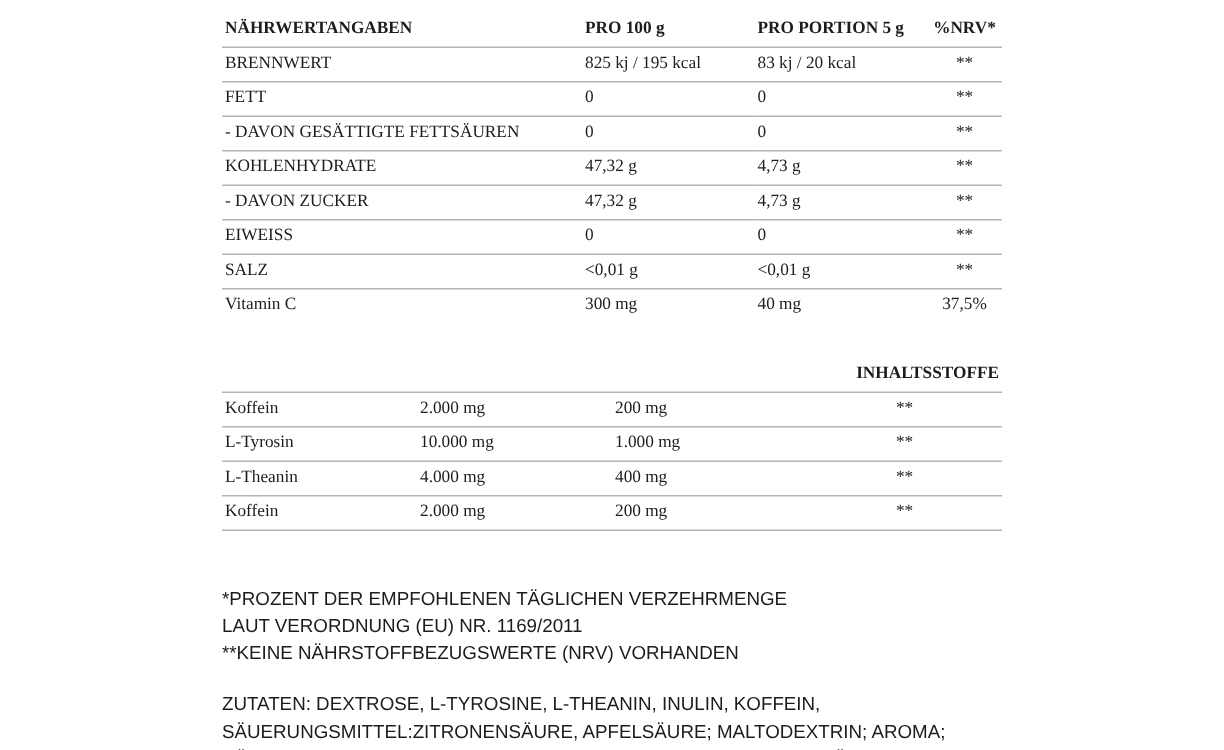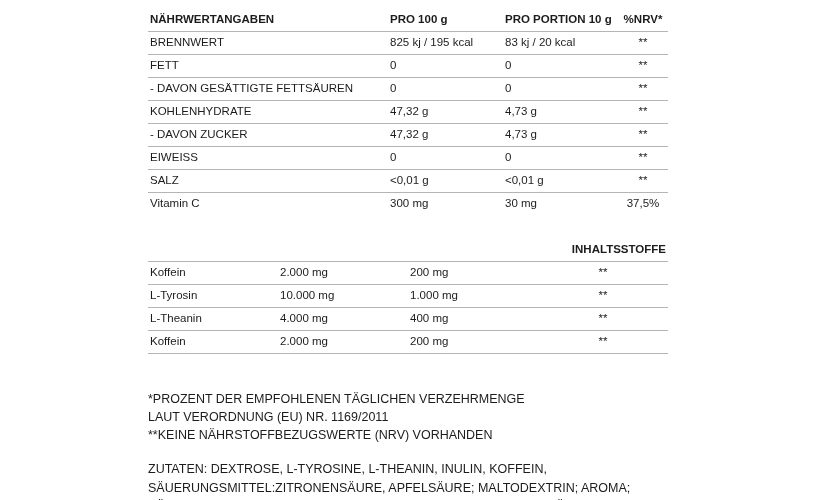--- a/index.html
+++ b/index.html
@@ -15,20 +15,21 @@
 
   table { border-collapse: collapse; table-layout: fixed; }
   .ntable { width: 520px; font-size: 11.5px; }
   .ntable th, .ntable td {
     padding: 4px 2px 5px 2px;
     border-bottom: 1px solid #b5b5b5;
     line-height: 13px;
     vertical-align: middle;
     overflow: hidden;
     white-space: nowrap;
+    font-family: Liberation Serif, serif;
   }
   .ntable thead th { font-weight: 700; }
   .col-name { width: 240px; text-align: left; }
   .col-val  { width: 115px; text-align: left; }
   .col-nrv  { width: 50px;  text-align: center; }
   #nutrition-table tbody tr:last-child td { border-bottom: none; }
 
   #contents-table { margin-top: 24px; }
   #contents-table thead th { text-align: right; }
 
@@ -49,21 +50,21 @@
 </head>
 <body>
 
 <div class="page">
 
   <table class="ntable" id="nutrition-table">
     <thead>
       <tr>
         <th class="col-name">NÄHRWERTANGABEN</th>
         <th class="col-val">PRO 100 g</th>
-        <th class="col-val">PRO PORTION 10 g</th>
+        <th class="col-val">PRO PORTION 5 g</th>
         <th class="col-nrv">%NRV*</th>
       </tr>
     </thead>
     <tbody>
       <tr>
         <td class="col-name">BRENNWERT</td>
         <td class="col-val">825 kj / 195 kcal</td>
         <td class="col-val">83 kj / 20 kcal</td>
         <td class="col-nrv">**</td>
       </tr>
@@ -99,21 +100,21 @@
       </tr>
       <tr>
         <td class="col-name">SALZ</td>
         <td class="col-val">&lt;0,01 g</td>
         <td class="col-val">&lt;0,01 g</td>
         <td class="col-nrv">**</td>
       </tr>
       <tr>
         <td class="col-name">Vitamin C</td>
         <td class="col-val">300 mg</td>
-        <td class="col-val">30 mg</td>
+        <td class="col-val">40 mg</td>
         <td class="col-nrv">37,5%</td>
       </tr>
     </tbody>
   </table>
 
   <table class="ntable" id="contents-table">
     <thead>
       <tr>
         <th colspan="4">INHALTSSTOFFE</th>
       </tr>

